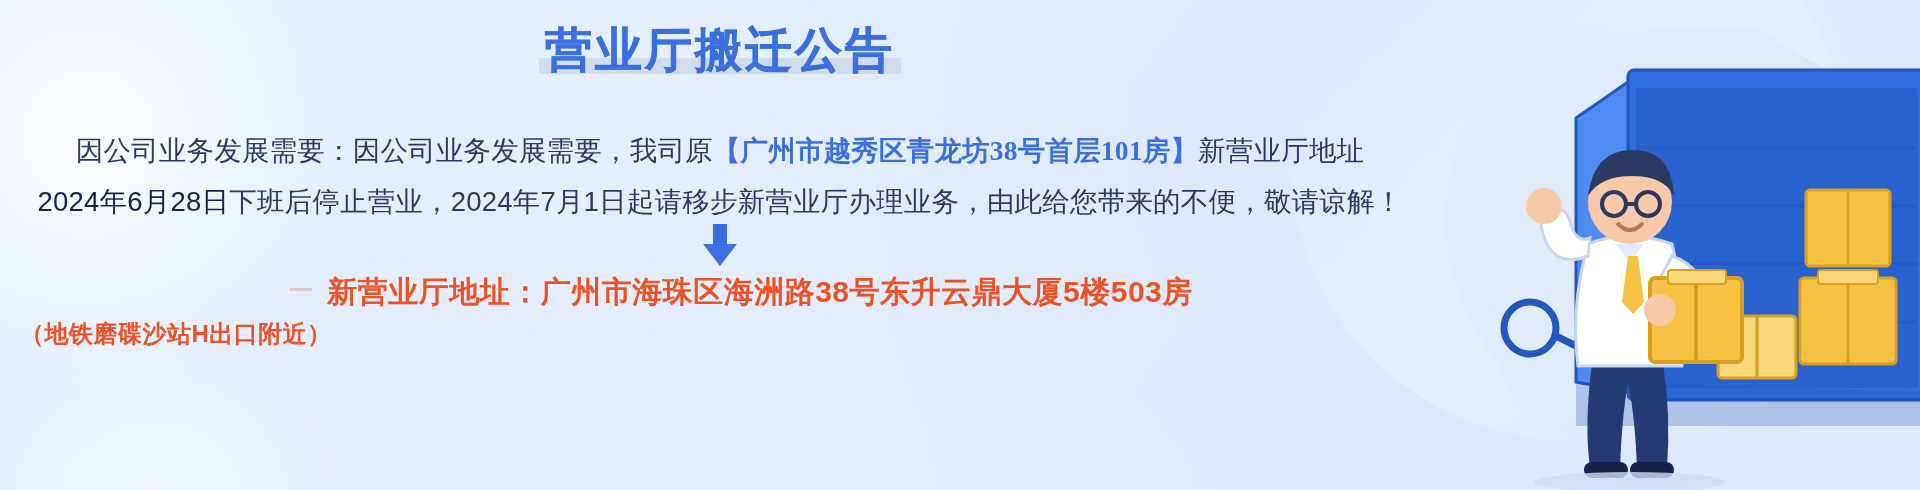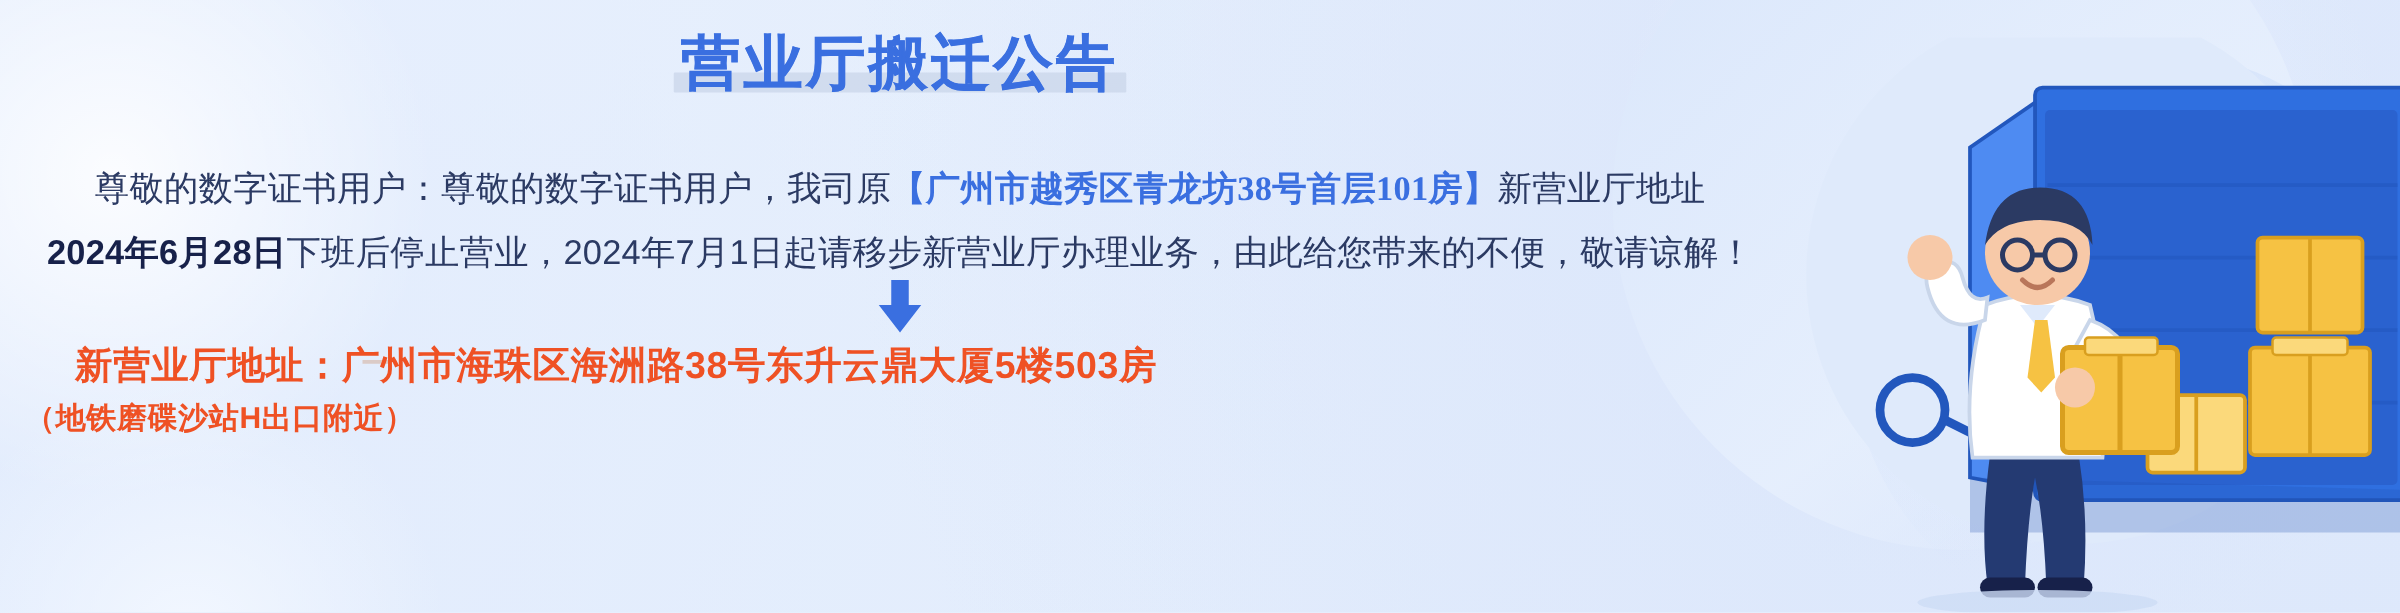--- a/index.html
+++ b/index.html
@@ -43,29 +43,29 @@
   }
   .title .hl{
     position:absolute;left:-6px;right:-6px;bottom:2px;height:16px;
     background:#c9d6ea;opacity:.75;z-index:-1;border-radius:1px;
   }
 
   .para{position:absolute;left:0;width:1400px;text-align:center;color:#2b3a63;}
   .line1{top:132px;font-size:27.5px;line-height:38px;letter-spacing:.2px;}
   .line2{top:183px;font-size:27.5px;line-height:38px;letter-spacing:.2px;}
   .em-blue{color:#3a6fe0;font-weight:bold;font-family:Liberation Serif, serif;}
-  .em-dark{color:#17214a;font-weight:bold;}
+  .em-dark{color:#17214a;font-weight:normal;}
 
   .arrow{
     position:absolute;left:0;top:222px;width:1400px;text-align:center;
   }
   .arrow svg{display:inline-block;}
 
   .addr{
-    position:absolute;left:0;top:272px;width:1400px;
+    position:absolute;left:0;top:272px;width:1400px;text-align:center;
     font-size:30px;font-weight:bold;color:#ef5124;letter-spacing:.5px;padding-left:40px;
   }
   .addr-sub{
     position:absolute;left:0;top:318px;width:1400px;text-align:left;
     font-size:24px;font-weight:bold;color:#ef5124;letter-spacing:.5px;
   }
   .tick{
     position:absolute;left:270px;top:288px;width:22px;height:3px;
     background:#d9c4bd;opacity:.85;
   }
@@ -87,21 +87,21 @@
   <div class="content">
 
     <div class="title-wrap">
       <span class="title">
         <span class="hl"></span>
         <span>营业厅搬迁公告</span>
       </span>
     </div>
 
     <div class="para line1">
-      <span>尊敬的数字证书用户：尊敬的数字证书用户，我司原</span><span class="em-blue">【广州市越秀区青龙坊38号首层101房】</span><span>新营业厅地址</span>
+      <span>因公司业务发展需要：因公司业务发展需要，我司原</span><span class="em-blue">【广州市越秀区青龙坊38号首层101房】</span><span>新营业厅地址</span>
     </div>
 
     <div class="para line2">
       <span class="em-dark">2024年6月28日</span><span>下班后停止营业，2024年7月1日起请移步新营业厅办理业务，由此给您带来的不便，敬请谅解！</span>
     </div>
 
     <div class="arrow">
       <svg width="42" height="46" viewBox="0 0 42 46" aria-hidden="true">
         <path d="M14 2 h14 v20 h10 L21 44 L4 22 h10 z" fill="#3a6fe0"></path>
       </svg>

